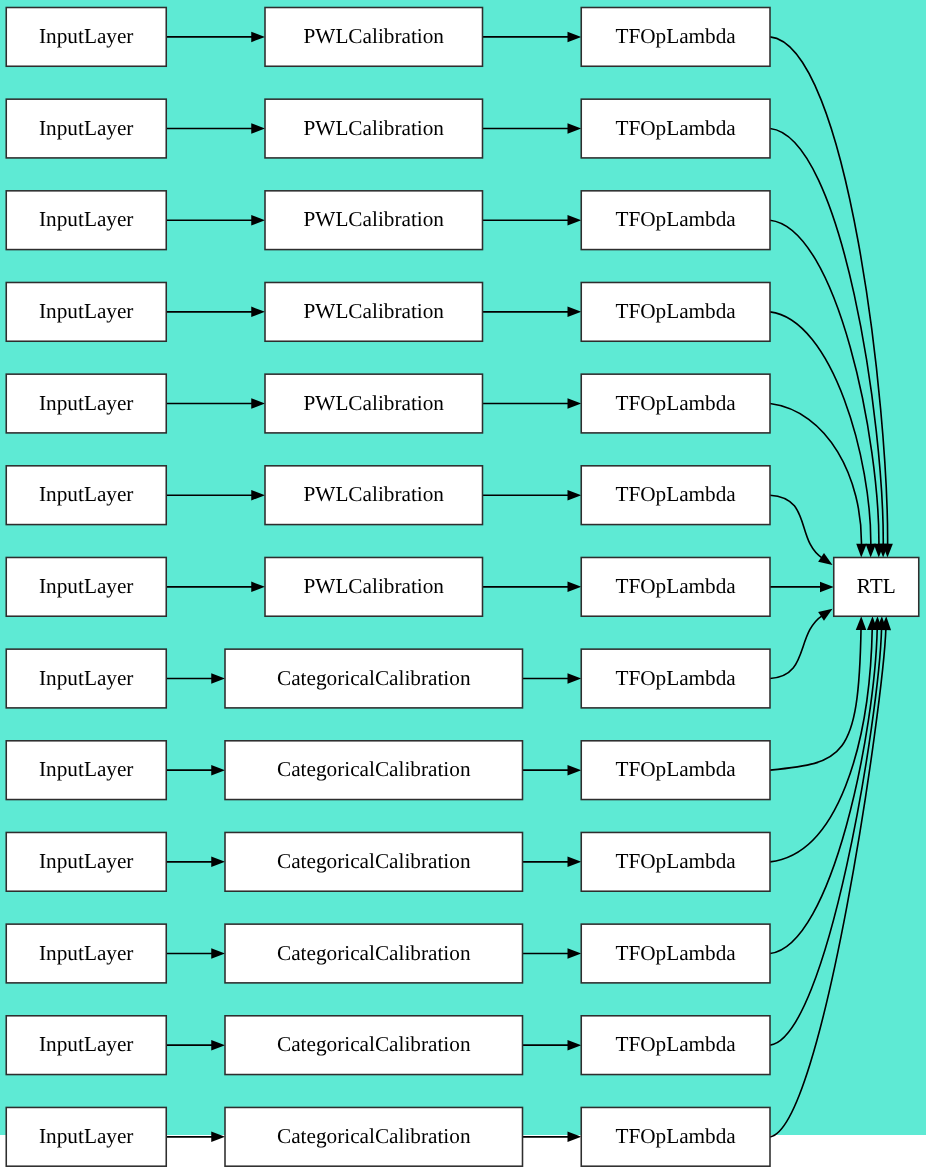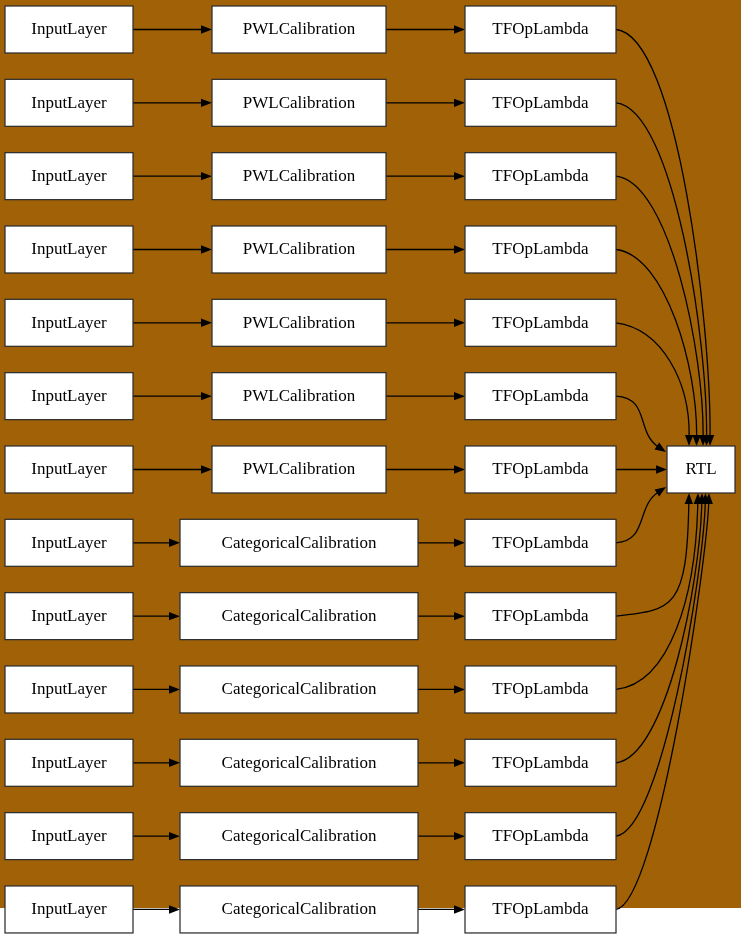--- a/index.html
+++ b/index.html
@@ -10,21 +10,21 @@
   body {
     width: 741px;
     height: 940px;
     font-family: "Liberation Serif", "DejaVu Serif", serif;
     overflow: hidden;
   }
   #graph-root {
     position: relative;
     width: 741px;
     height: 908px;
-    background: #a16207;
+    background: #5eead4;
   }
   svg#graph-svg {
     position: absolute;
     top: 0;
     left: 0;
     width: 741px;
     height: 940px;
     display: block;
   }
   .node-box {

